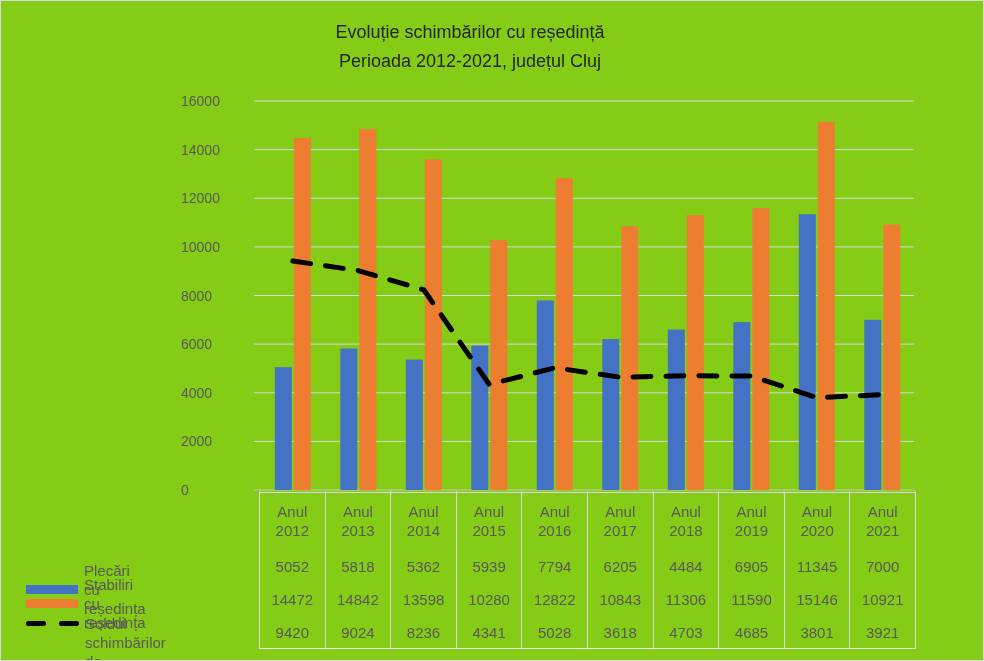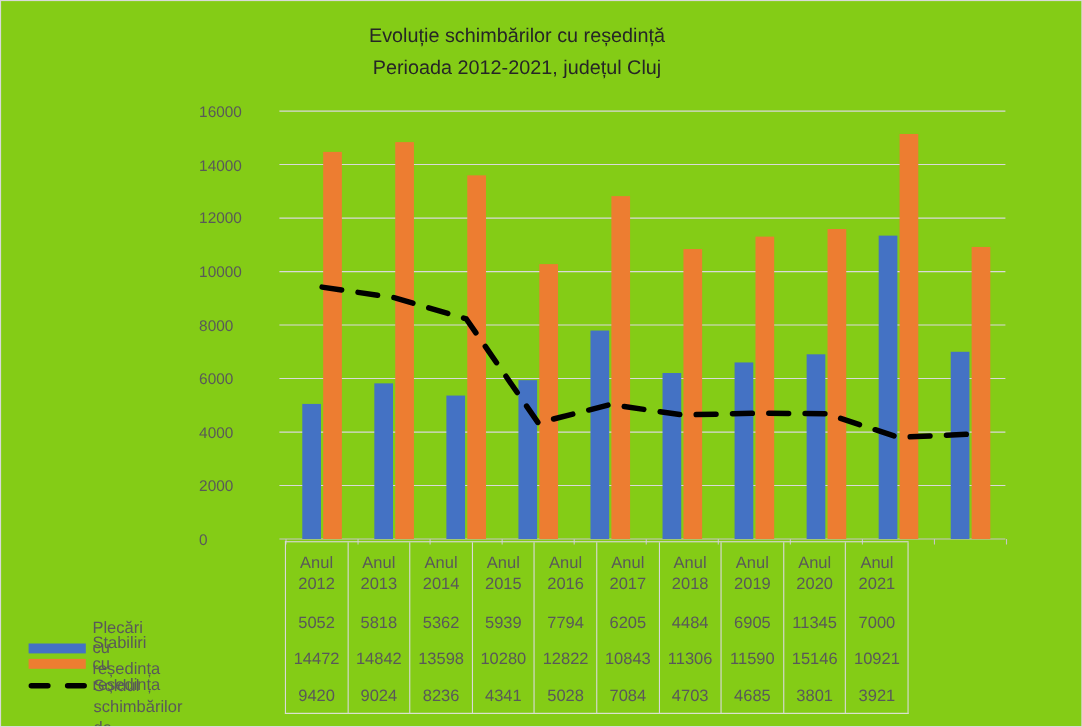--- a/index.html
+++ b/index.html
@@ -21,21 +21,21 @@
   }
   .plot-svg{position:absolute;left:0;top:0;}
   .ylabels{position:absolute;left:0;top:0;}
   .ylabel{
     position:absolute;left:180px;width:65px;
     text-align:left;
     font-size:14px;color:#595959;line-height:20px;
   }
   .dtable{
     position:absolute;left:258px;top:491px;
-    width:567px;height:157px;
+    width:657px;height:157px;
     display:grid;
     grid-template-columns:repeat(10,1fr);
     border-top:1px solid #d9d9d9;
     border-bottom:1px solid #e4e4e4;
     border-left:1px solid #d9d9d9;
     box-sizing:border-box;
     color:#595959;font-size:15px;
   }
   .dcol{border-right:1px solid #d9d9d9;box-sizing:border-box;}
   .dcell{
@@ -169,21 +169,21 @@
         <div class="dcell">12822</div>
         <div class="dcell">5028</div>
       </div>
       <div class="dcol">
         <div class="dcell hdr">
           <span>Anul</span>
           <span>2017</span>
         </div>
         <div class="dcell">6205</div>
         <div class="dcell">10843</div>
-        <div class="dcell">7084</div>
+        <div class="dcell">3618</div>
       </div>
       <div class="dcol">
         <div class="dcell hdr">
           <span>Anul</span>
           <span>2018</span>
         </div>
         <div class="dcell">4484</div>
         <div class="dcell">11306</div>
         <div class="dcell">4703</div>
       </div>

